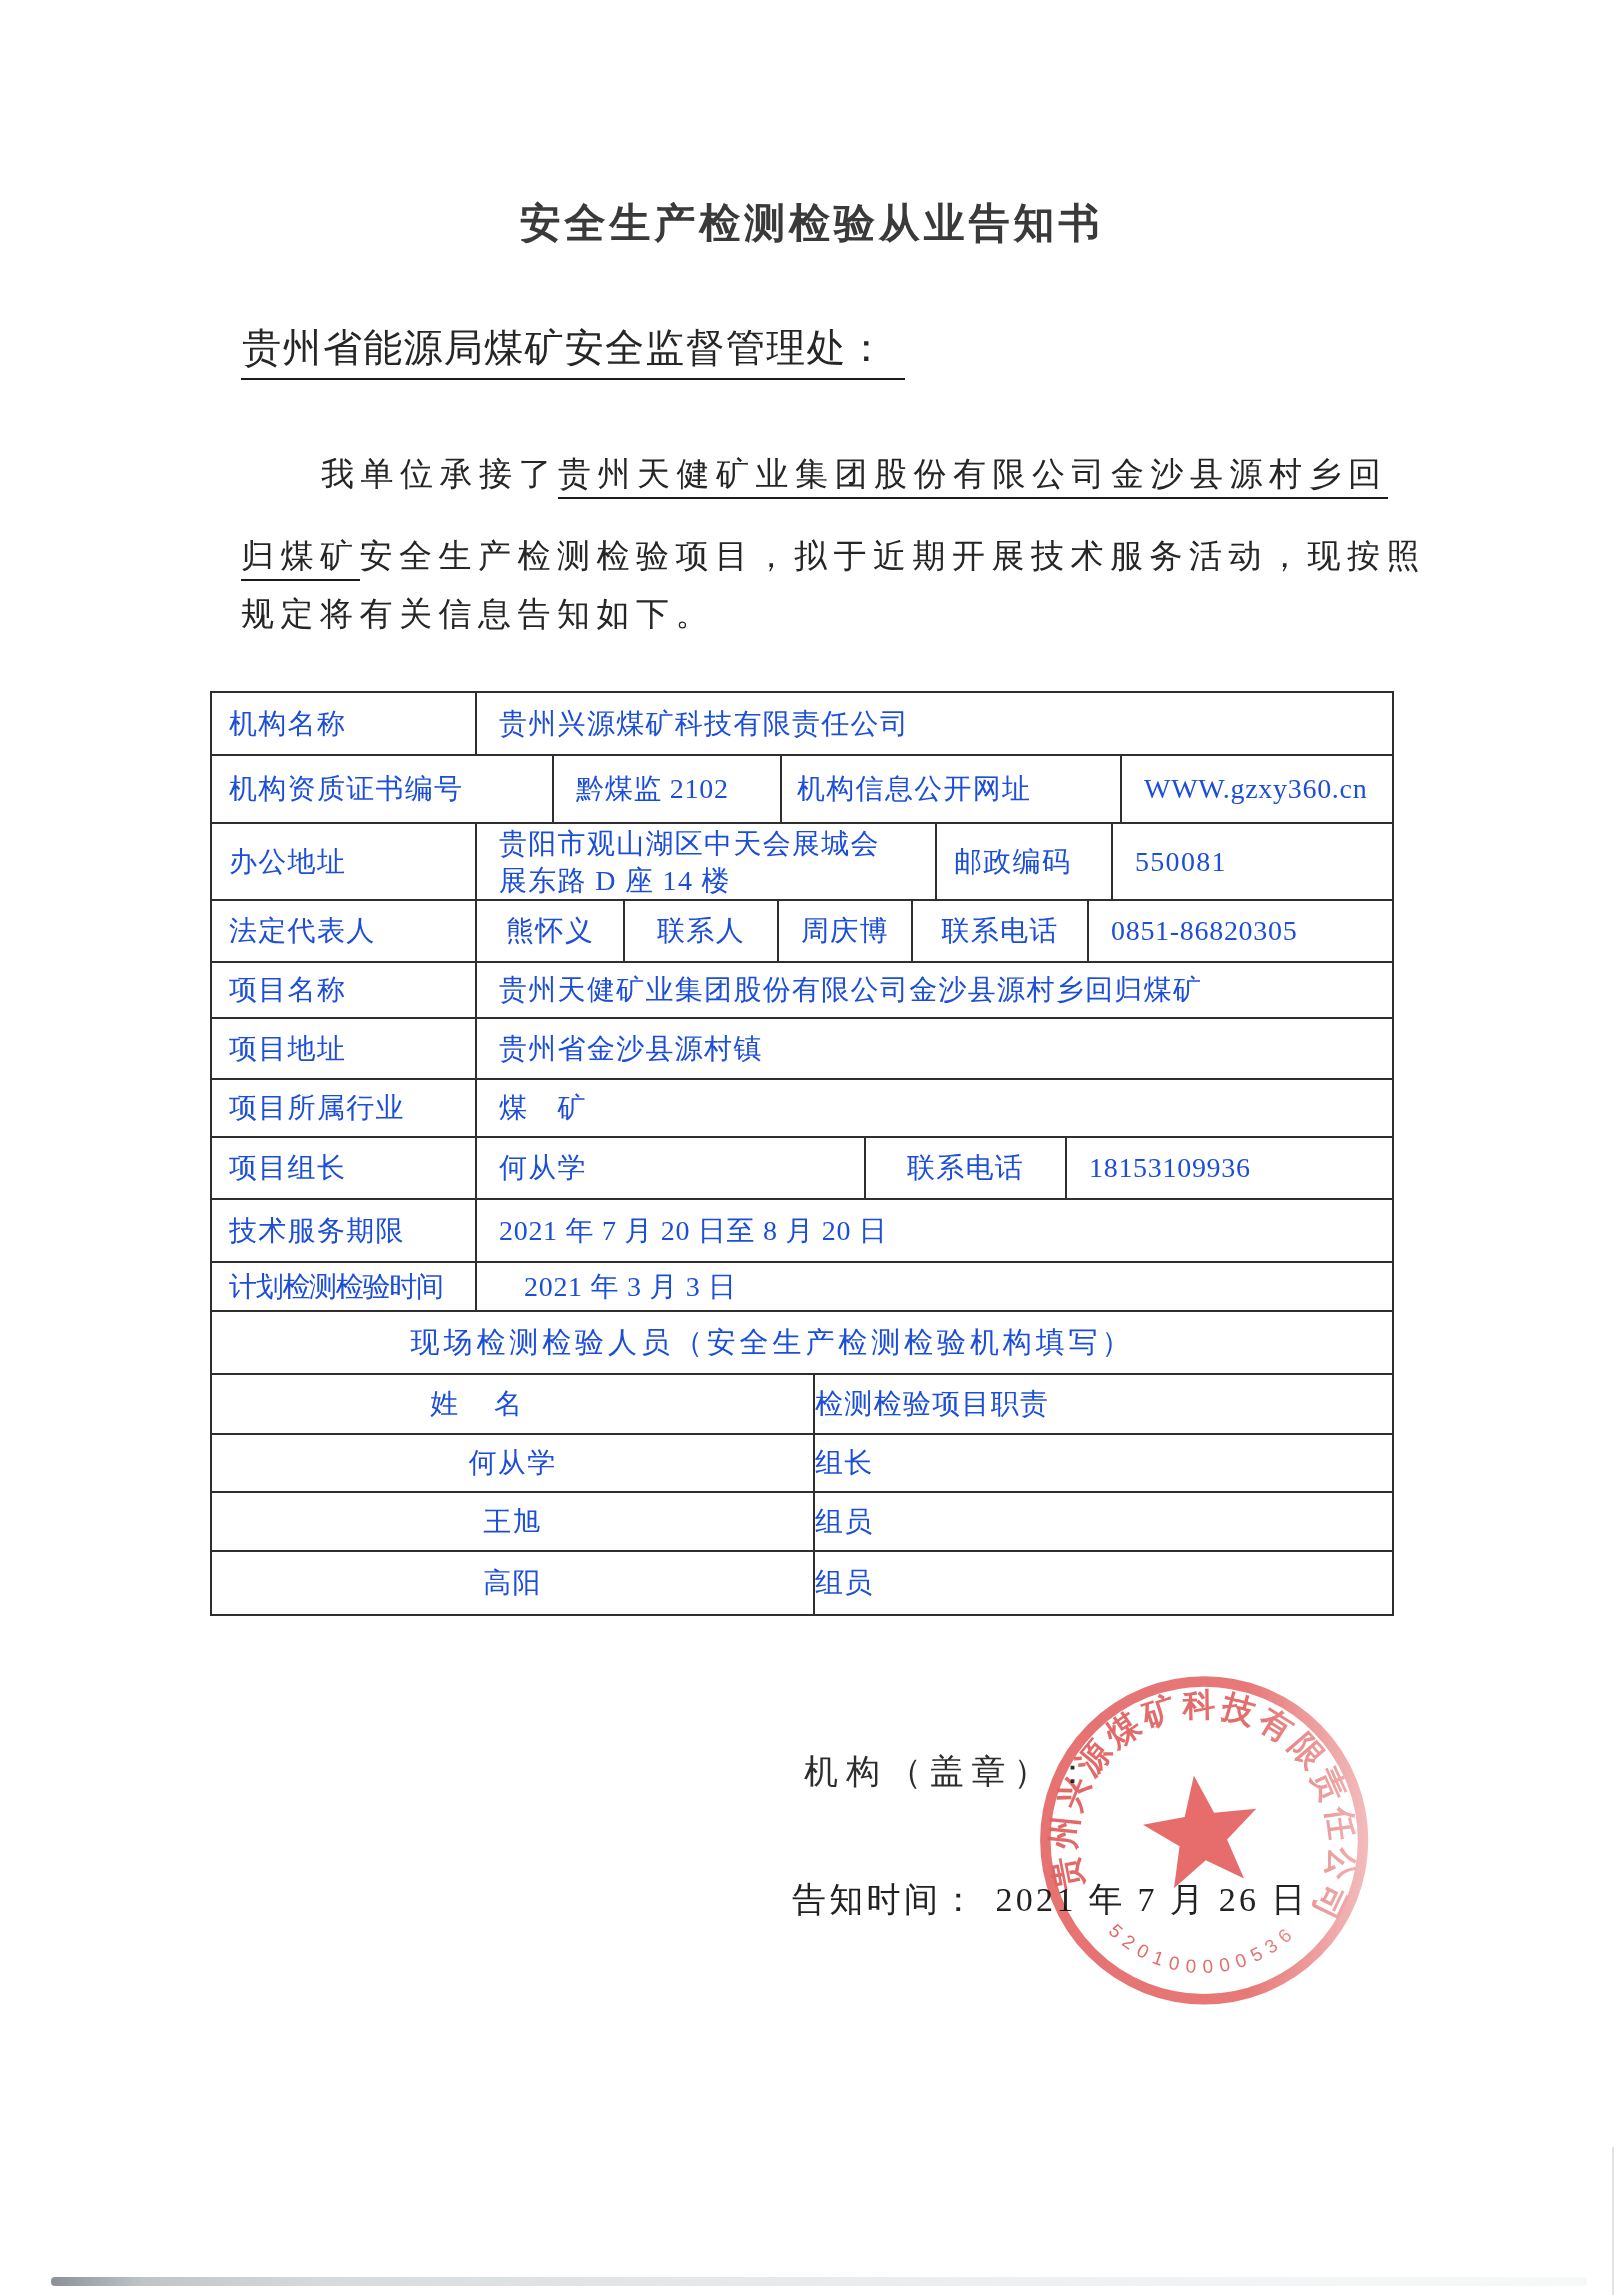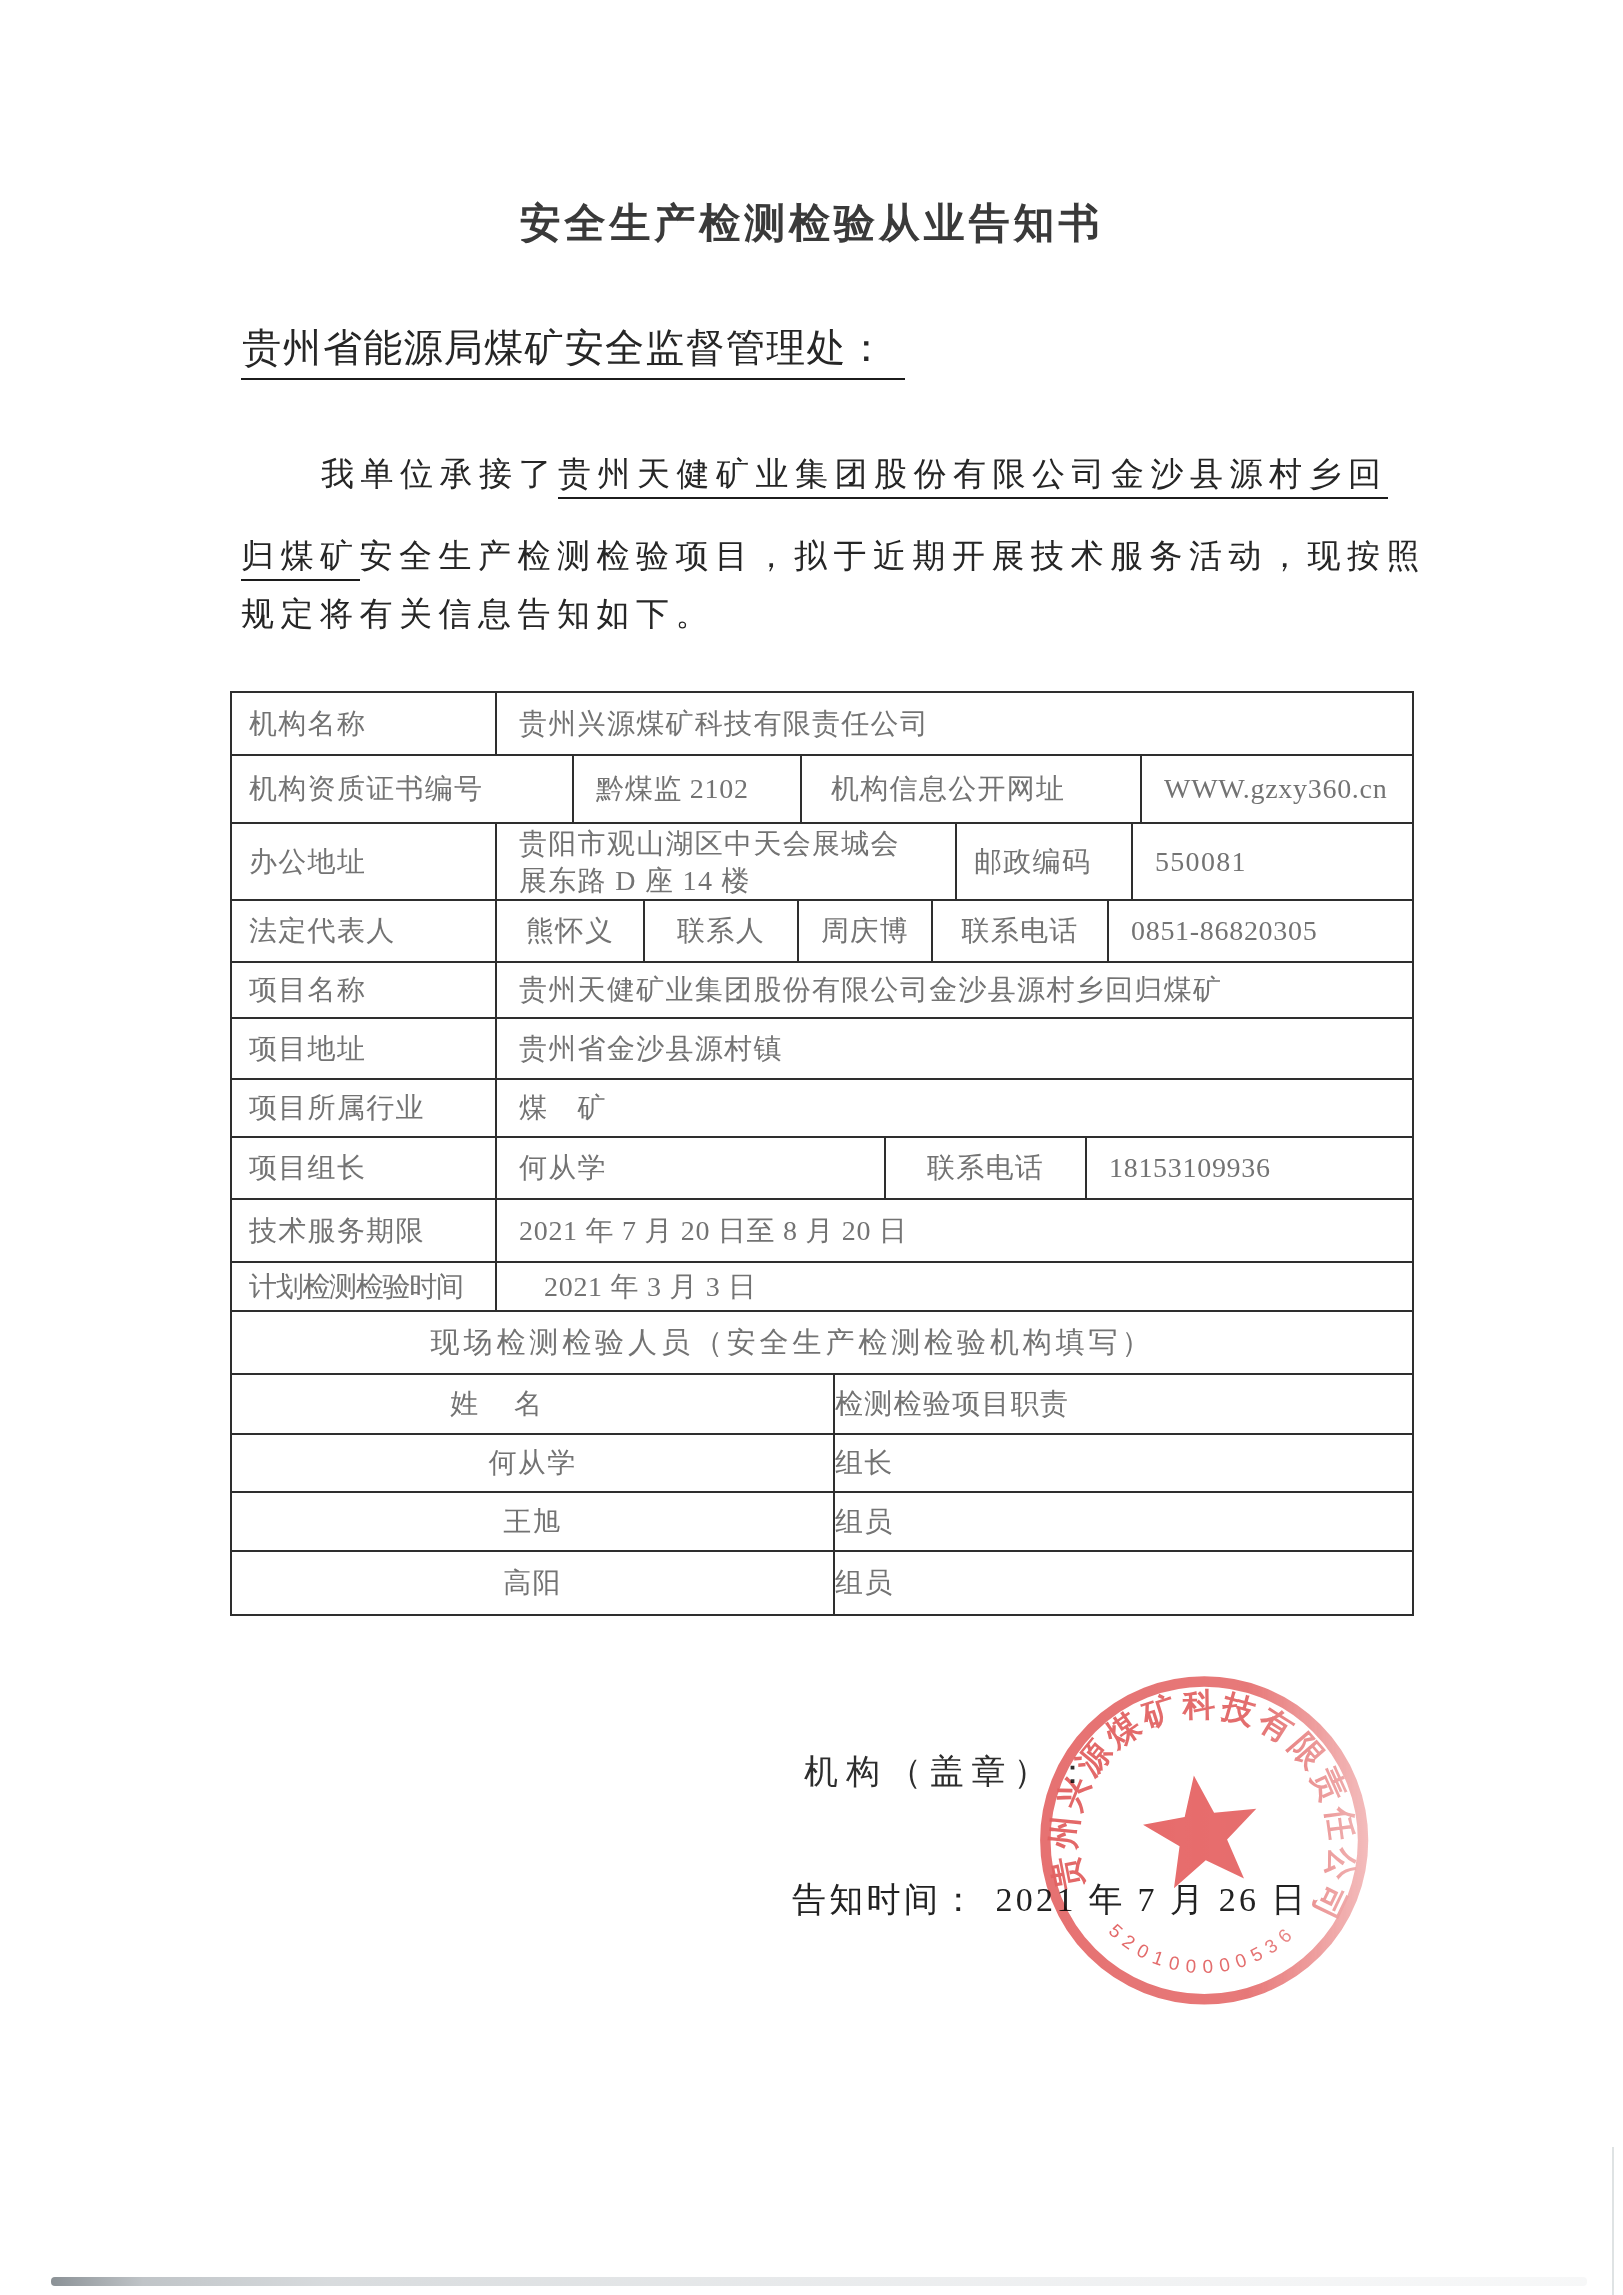--- a/index.html
+++ b/index.html
@@ -20,33 +20,33 @@
   .para-line{
     position:absolute;left:241px;width:1159px;
     font-size:33px;line-height:43px;letter-spacing:6.5px;white-space:nowrap;
   }
   .pl1{top:453px;text-indent:80px;}
   .pl2{top:535px;}
   .pl3{top:593px;}
   .u{border-bottom:2.6px solid #1c1c1c;padding-bottom:5.2px;}
   
   .info-table{
-    position:absolute;left:230px;top:691px;width:1180px;
+    position:absolute;left:210px;top:691px;width:1180px;
     border:2.6px solid #2e2e2e;box-sizing:content-box;background:#fff;
-    font-size:28px;letter-spacing:1.3px;color:#737373;
+    font-size:28px;letter-spacing:1.3px;color:#1d4ed8;
   }
   .trow{display:flex;border-bottom:2px solid #2e2e2e;box-sizing:border-box;}
   .trow:last-child{border-bottom:none;}
   .tcell{
     border-right:2px solid #2e2e2e;box-sizing:border-box;
     display:flex;align-items:center;overflow:hidden;
   }
   .tcell:last-child{border-right:none;}
   .tcell.label{padding-left:17px;}
-  .tcell.lpl{padding-left:29px;}
+  .tcell.lpl{padding-left:15px;}
   .tcell.value{padding-left:22px;}
   .tcell.vpl{padding-left:47px;}
   .tcell.vtight{letter-spacing:0.7px;}
   .tcell.mid{justify-content:center;}
   .tcell.squeeze{letter-spacing:-1.3px;}
   .tcell.addr{padding-right:31px;}
   .tcell.addr span{line-height:37px;white-space:normal;}
   .tcell.head{justify-content:center;padding-right:59px;font-size:29px;letter-spacing:3.9px;}
   .tcell.nhead{justify-content:center;padding-right:69px;letter-spacing:3.9px;}
   .tcell.name{justify-content:center;}

